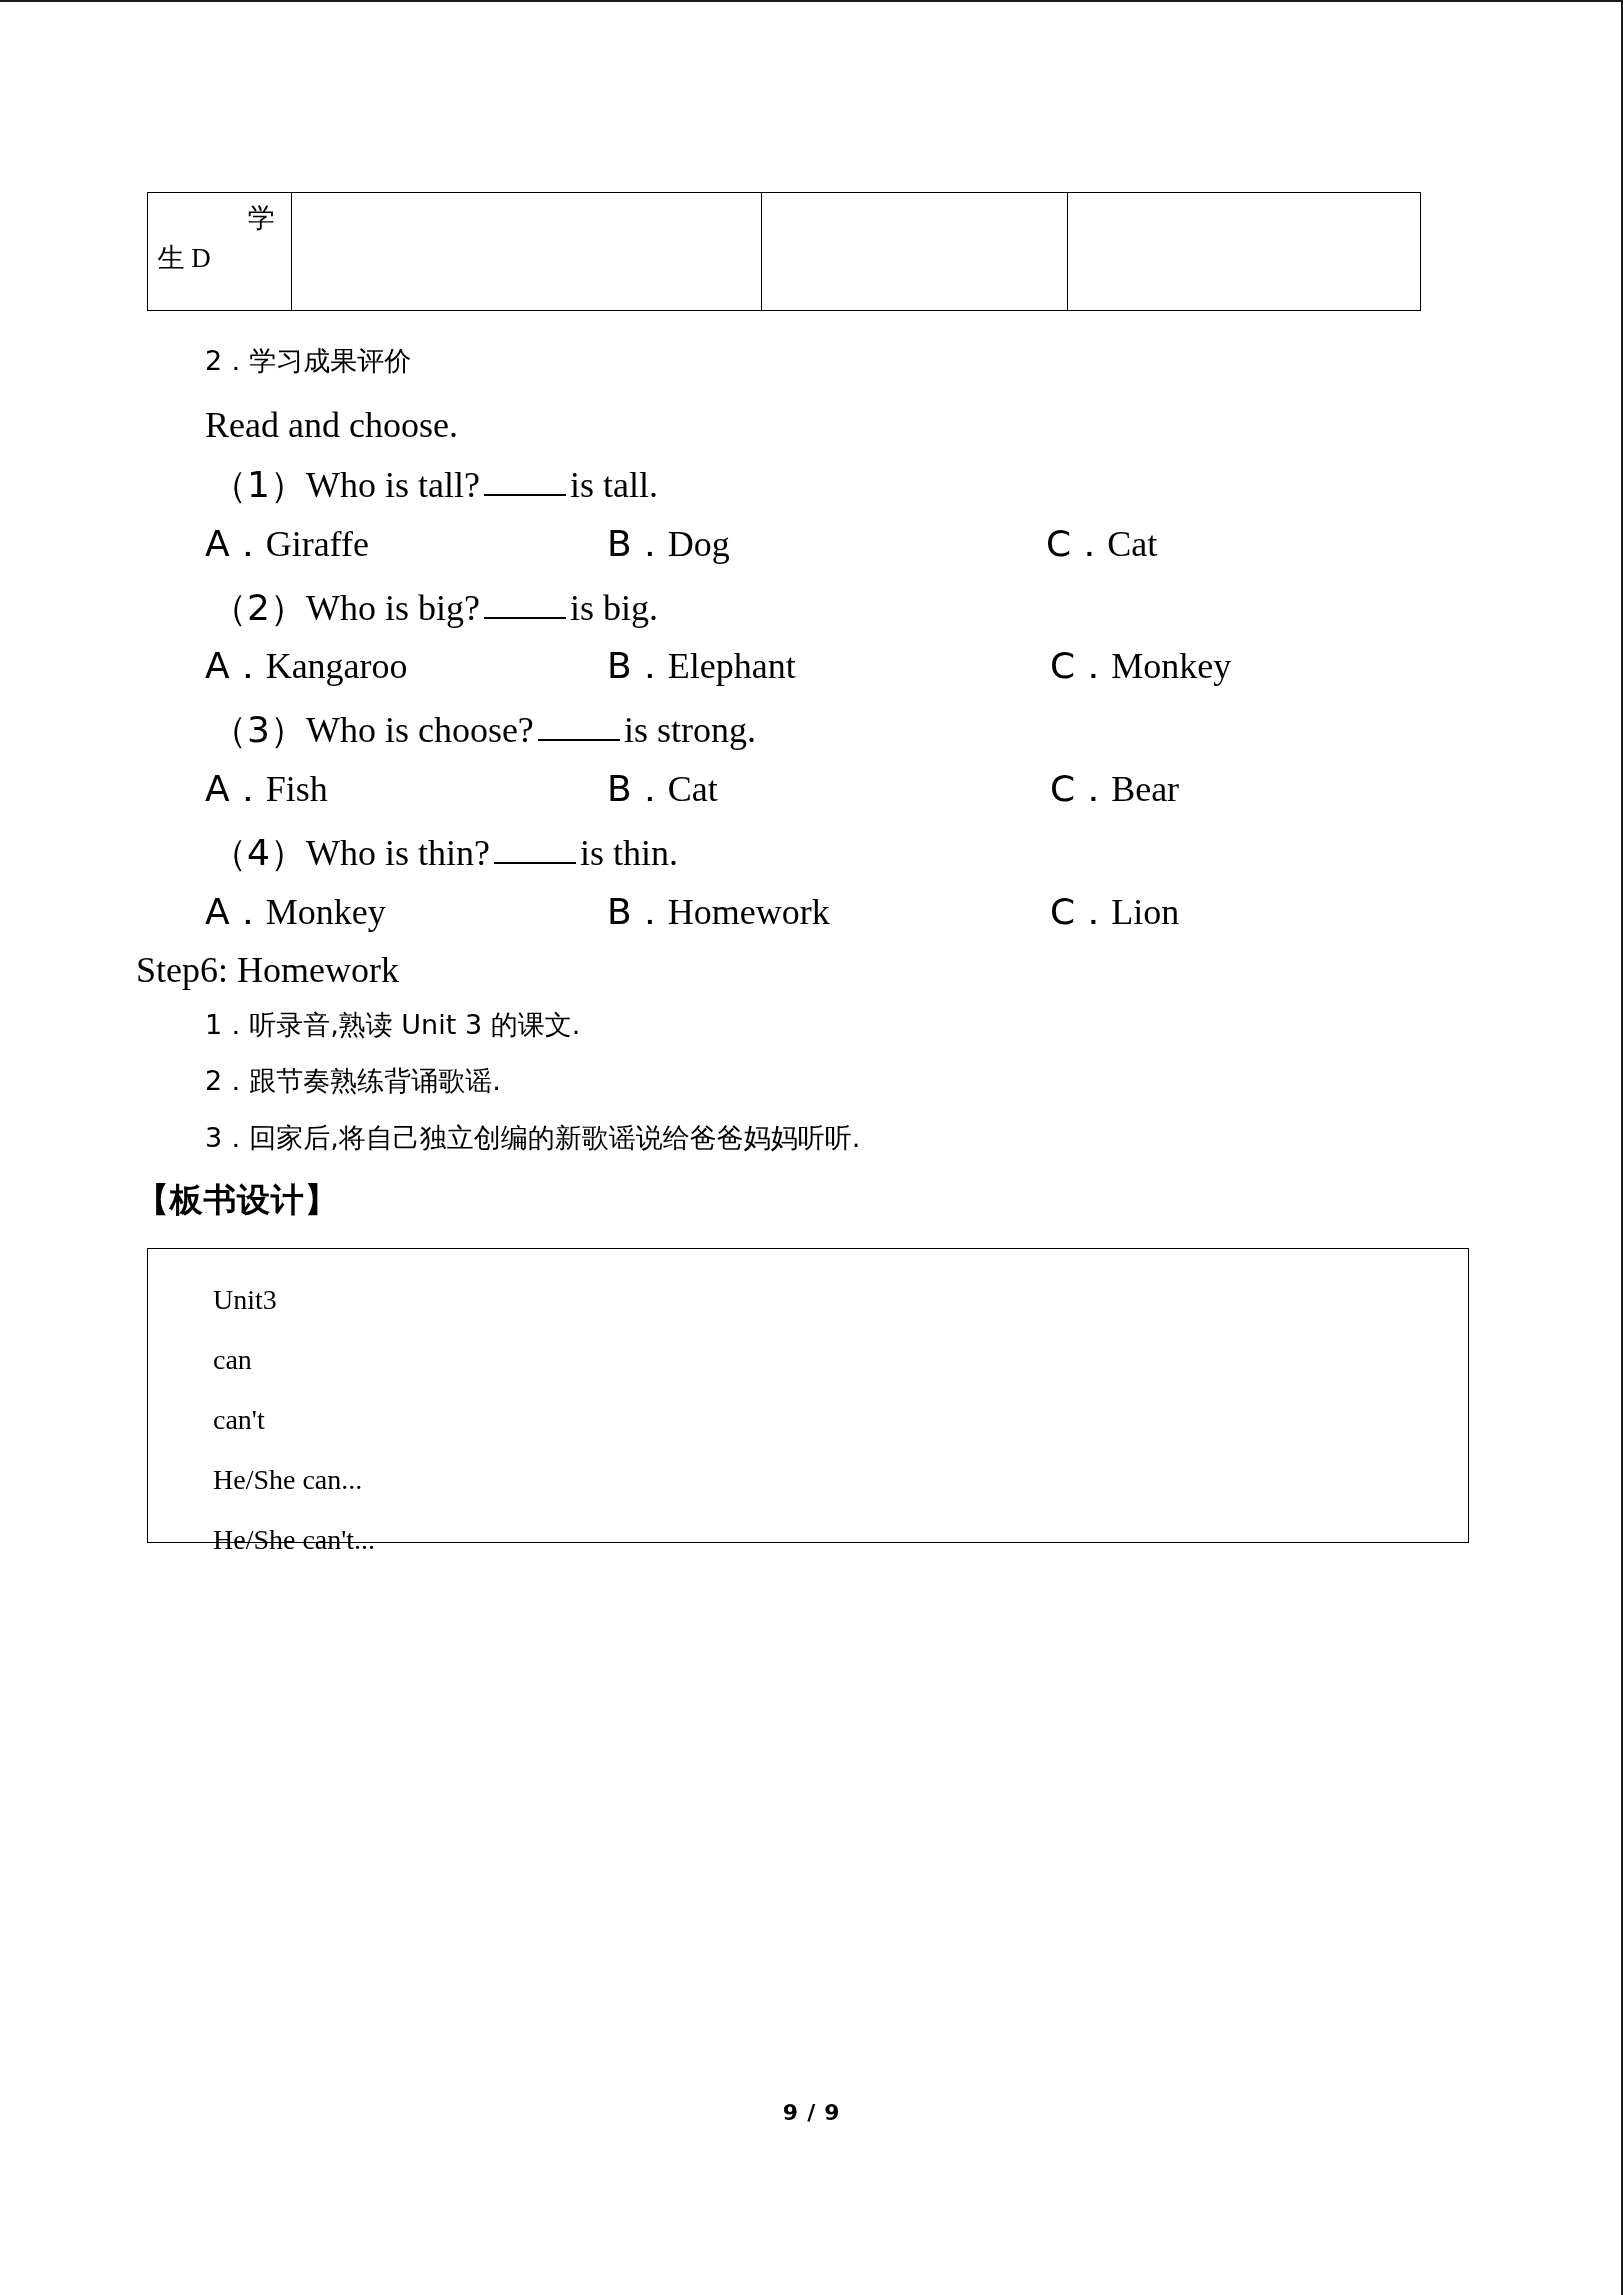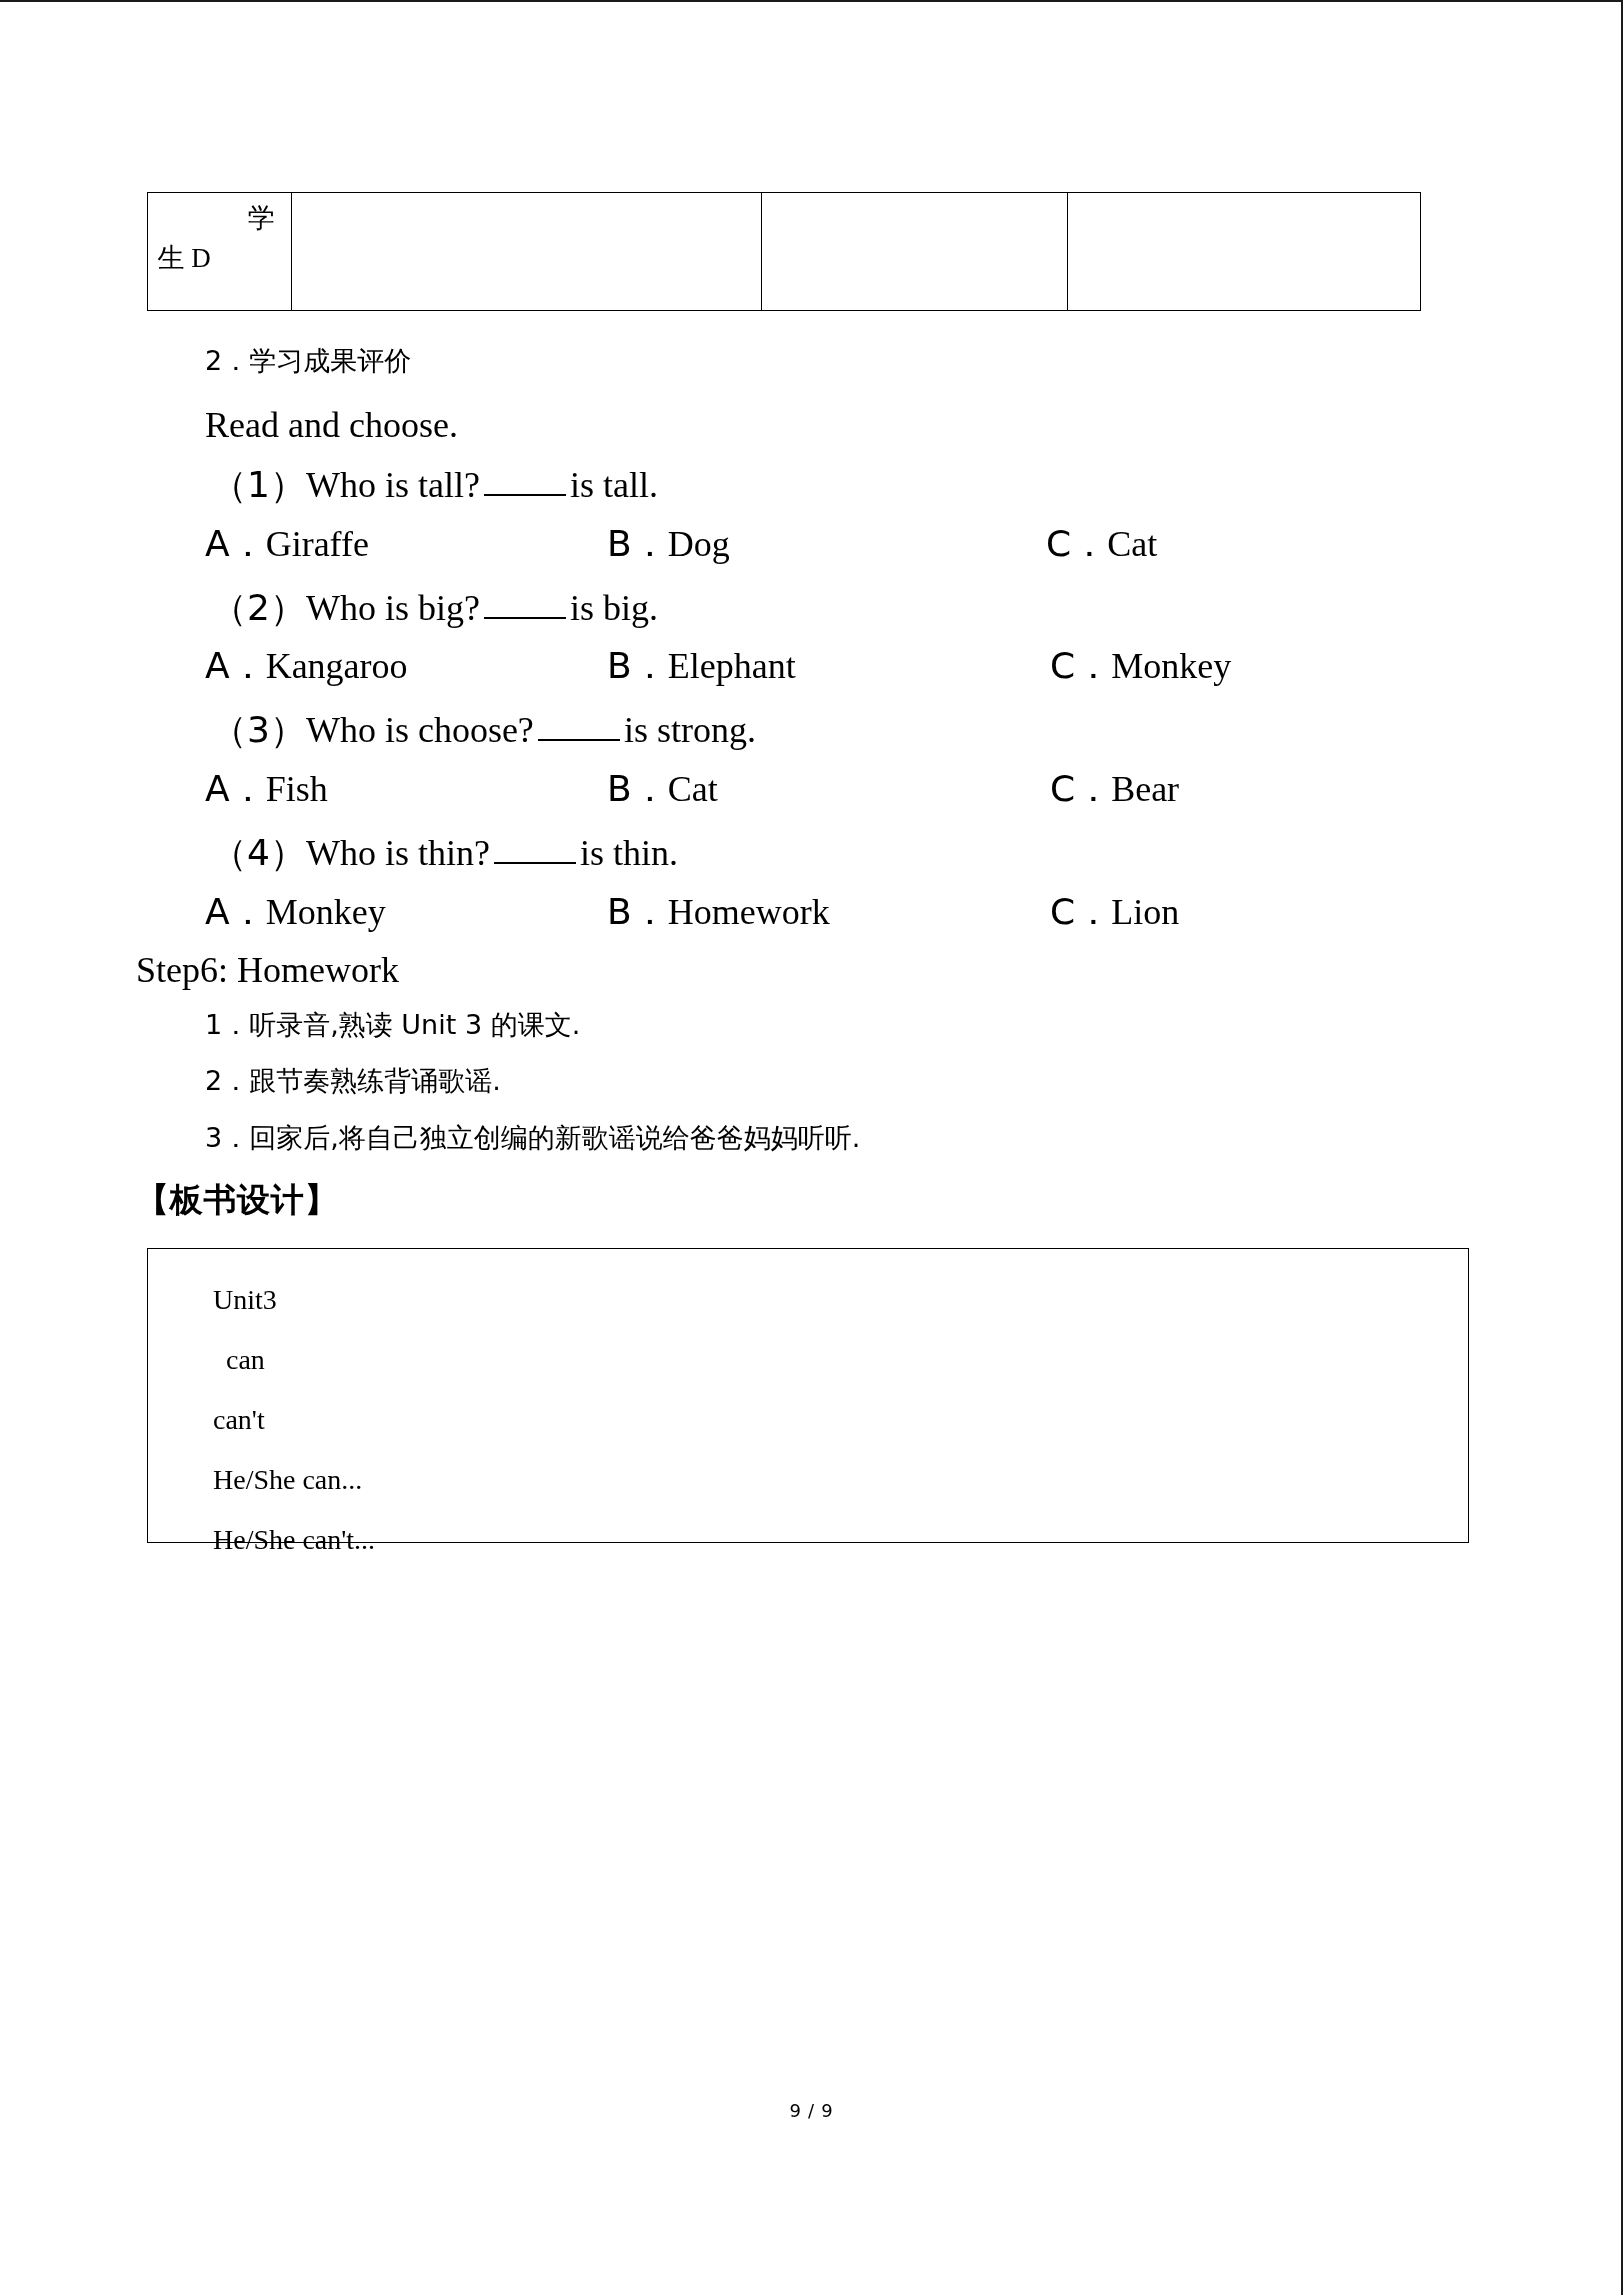--- a/index.html
+++ b/index.html
@@ -105,22 +105,22 @@
   }
 
   
   .footer {
     position: absolute;
     left: 0;
     top: 2098px;
     width: 1623px;
     text-align: center;
     font-family: "DejaVu Sans", "Liberation Sans", sans-serif;
-    font-size: 18px;
-    font-weight: normal;
+    font-size: 22px;
+    font-weight: bold;
     letter-spacing: 0.7px;
   }
 </style>
 </head>
 <body>
 
 <div id="page">
 
   <table class="eval-table">
     <tbody>
@@ -165,21 +165,21 @@
   <div class="txt" style="left:136px; top:950px;">Step6: Homework</div>
 
   <div class="txt txt-cn" style="left:205px; top:1009px;">1．听录音,熟读 Unit 3 的课文.</div>
   <div class="txt txt-cn" style="left:205px; top:1065px;">2．跟节奏熟练背诵歌谣.</div>
   <div class="txt txt-cn" style="left:205px; top:1122px;">3．回家后,将自己独立创编的新歌谣说给爸爸妈妈听听.</div>
 
   <div class="bb-heading">【板书设计】</div>
 
   <div class="bb-box">
     <div class="line" style="top:37px;">Unit3</div>
-    <div class="line" style="top:97px;margin-left:13px;">can</div>
+    <div class="line" style="top:97px;">can</div>
     <div class="line" style="top:157px;">can't</div>
     <div class="line" style="top:217px;">He/She can...</div>
     <div class="line" style="top:277px;">He/She can't...</div>
   </div>
 
   <div class="footer">9 / 9</div>
 
 </div>
 
 

